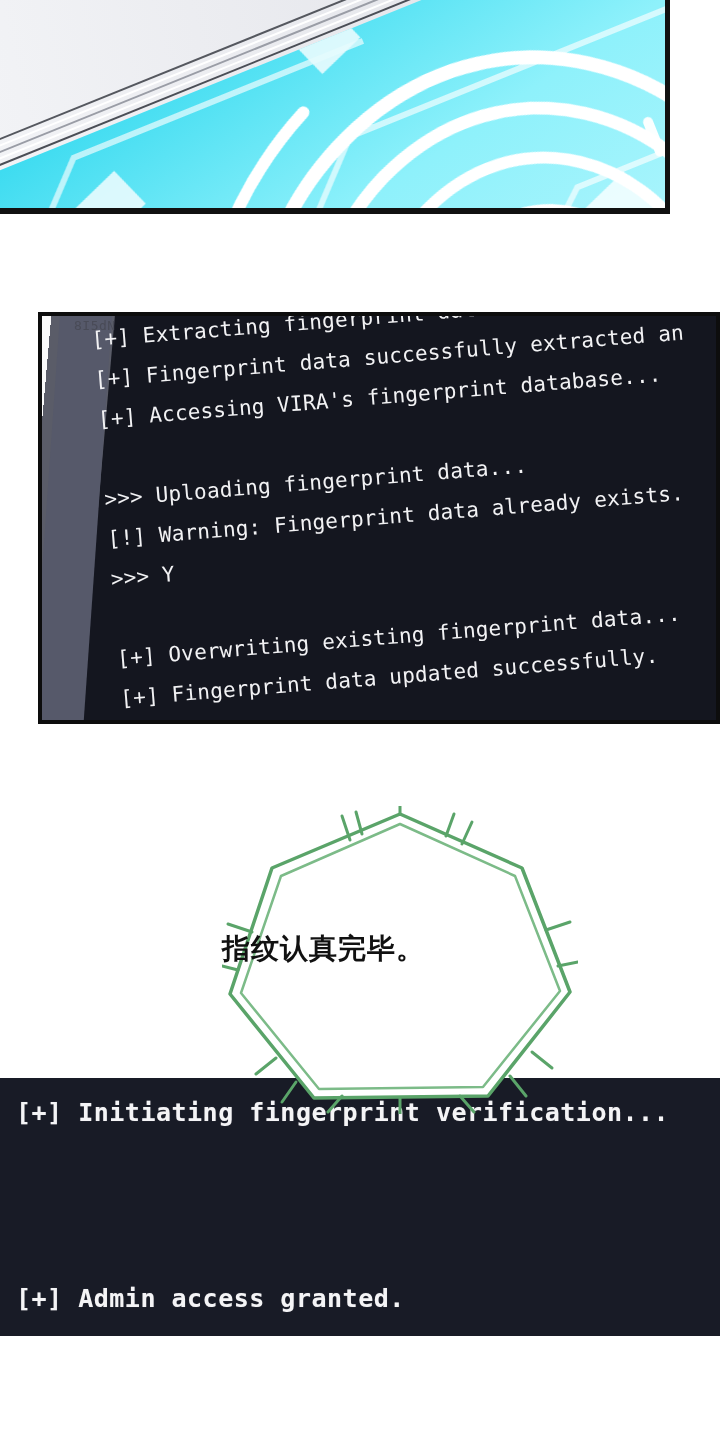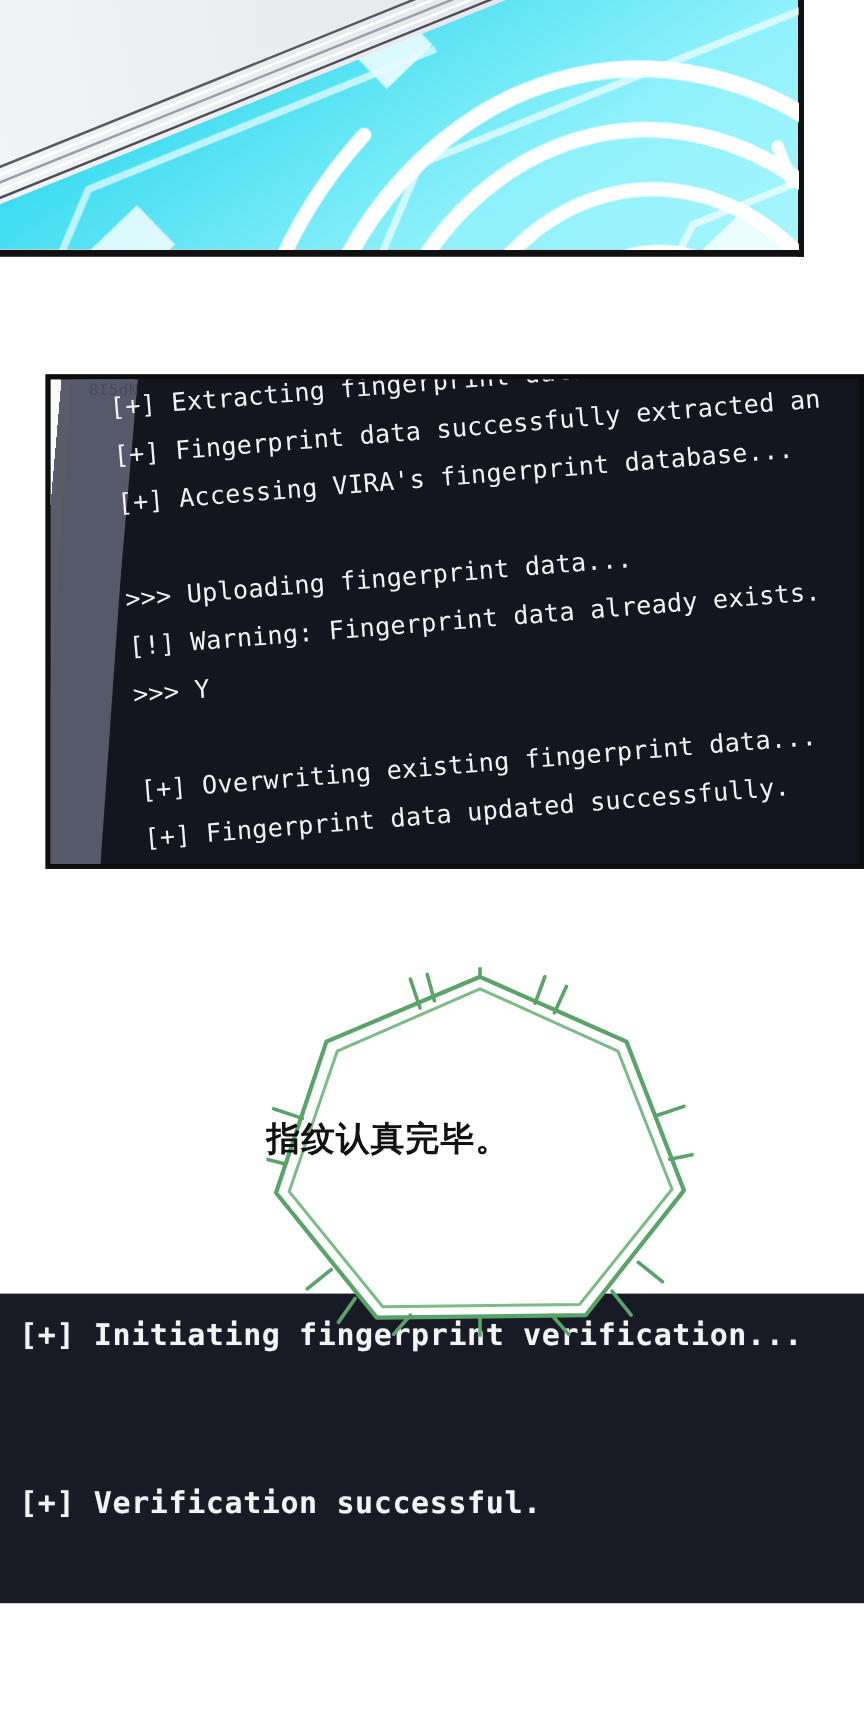--- a/index.html
+++ b/index.html
@@ -360,16 +360,16 @@
         <path d="M120 290 L106 306"></path>
         <path d="M238 290 L252 306"></path>
         <path d="M178 8 L178 0"></path>
       </g>
     </svg>
     <div class="bubble-text">指纹认真完毕。</div>
   </div>
 
   <div class="term-lower">
     <div class="ll l0">[+] Initiating fingerprint verification...</div>
-    <div class="ll l2">[+] Verification successful.</div>
+    <div class="ll l3">[+] Admin access granted.</div>
   </div>
 
 </div>
 
 </body></html>

